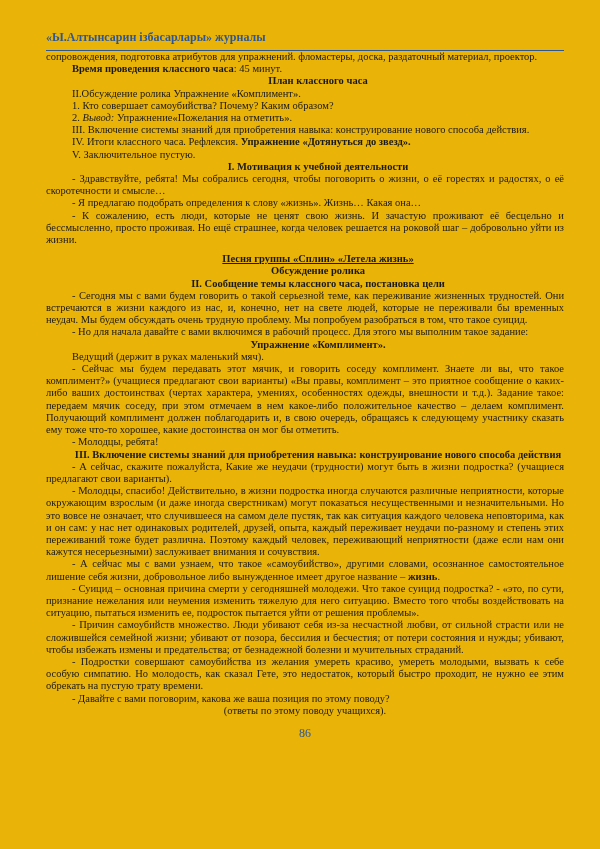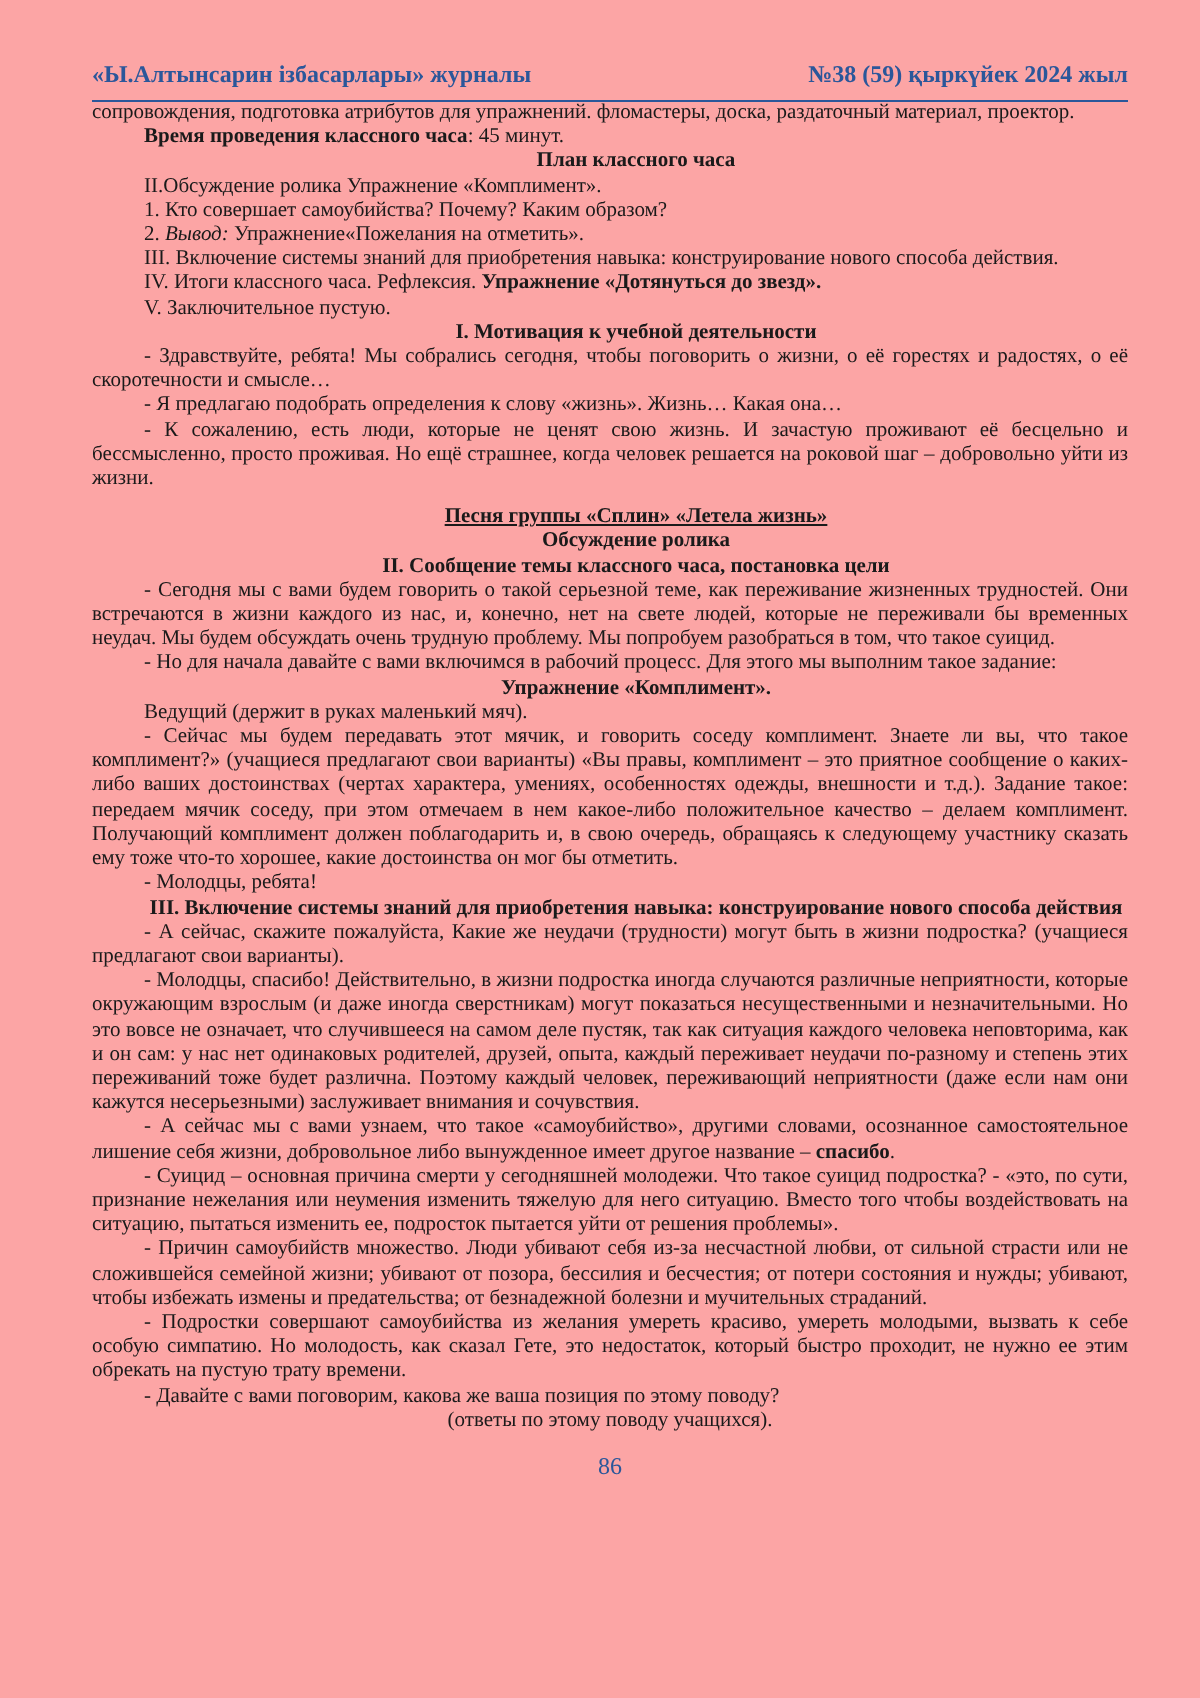--- a/index.html
+++ b/index.html
@@ -1,21 +1,21 @@
 <!DOCTYPE html>
 <html><head>
 <meta charset="utf-8">
 <style>
   html, body { margin: 0; padding: 0; background: #ffffff; }
   .doc {
     position: relative;
     width: 600px;
     height: 849px;
     box-sizing: border-box;
-    background: #fca5a5;
+    background: #eab308;
     font-family: "Liberation Serif", "DejaVu Serif", serif;
     color: #1a1a1a;
     padding: 30px 36px 0 46px;
     overflow: hidden;
   }
   .hdr {
     display: flex;
     justify-content: space-between;
     align-items: baseline;
     font-size: 12px;
@@ -49,21 +49,20 @@
   }
   em.lead { font-style: italic; margin-top: 24px; }
 </style>
 </head>
 <body>
 
 <div class="doc">
 
   <div class="hdr">
     <span>«Ы.Алтынсарин ізбасарлары» журналы</span>
-    <span>№38 (59) қыркүйек 2024 жыл</span>
   </div>
 
   <div class="body-text">
 
     <p class="noindent intro">сопровождения, подготовка атрибутов для упражнений. фломастеры, доска, раздаточный материал, проектор.</p>
     <p><span class="bold">Время проведения классного часа</span><span>: 45 минут.</span></p>
 
     <p class="heading plan-title">План классного часа</p>
     <p><span>II.Обсуждение ролика Упражнение «Комплимент».</span><em class="lead"></em><span class="bold"></span><span></span></p>
     <p><span>1. Кто совершает самоубийства? Почему? Каким образом?</span><em class="lead"></em><span class="bold"></span><span></span></p>
@@ -86,21 +85,21 @@
     <p>- Сегодня мы с вами будем говорить о такой серьезной теме, как переживание жизненных трудностей. Они встречаются в жизни каждого из нас, и, конечно, нет на свете людей, которые не переживали бы временных неудач. Мы будем обсуждать очень трудную проблему. Мы попробуем разобраться в том, что такое суицид.</p>
     <p>- Но для начала давайте с вами включимся в рабочий процесс. Для этого мы выполним такое задание:</p>
     <p class="heading">Упражнение «Комплимент».</p>
     <p>Ведущий (держит в руках маленький мяч).</p>
     <p>- Сейчас мы будем передавать этот мячик, и говорить соседу комплимент. Знаете ли вы, что такое комплимент?» (учащиеся предлагают свои варианты) «Вы правы, комплимент – это приятное сообщение о каких-либо ваших достоинствах (чертах характера, умениях, особенностях одежды, внешности и т.д.). Задание такое: передаем мячик соседу, при этом отмечаем в нем какое-либо положительное качество – делаем комплимент. Получающий комплимент должен поблагодарить и, в свою очередь, обращаясь к следующему участнику сказать ему тоже что-то хорошее, какие достоинства он мог бы отметить.</p>
     <p>- Молодцы, ребята!</p>
 
     <p class="heading s3-heading">III. Включение системы знаний для приобретения навыка: конструирование нового способа действия</p>
     <p>- А сейчас, скажите пожалуйста, Какие же неудачи (трудности) могут быть в жизни подростка? (учащиеся предлагают свои варианты).</p>
     <p>- Молодцы, спасибо! Действительно, в жизни подростка иногда случаются различные неприятности, которые окружающим взрослым (и даже иногда сверстникам) могут показаться несущественными и незначительными. Но это вовсе не означает, что случившееся на самом деле пустяк, так как ситуация каждого человека неповторима, как и он сам: у нас нет одинаковых родителей, друзей, опыта, каждый переживает неудачи по-разному и степень этих переживаний тоже будет различна. Поэтому каждый человек, переживающий неприятности (даже если нам они кажутся несерьезными) заслуживает внимания и сочувствия.</p>
-    <p><span>- А сейчас мы с вами узнаем, что такое «самоубийство», другими словами, осознанное самостоятельное лишение себя жизни, добровольное либо вынужденное имеет другое название – </span><span class="bold">спасибо</span><span>.</span></p>
+    <p><span>- А сейчас мы с вами узнаем, что такое «самоубийство», другими словами, осознанное самостоятельное лишение себя жизни, добровольное либо вынужденное имеет другое название – </span><span class="bold">жизнь</span><span>.</span></p>
     <p>- Суицид – основная причина смерти у сегодняшней молодежи. Что такое суицид подростка? - «это, по сути, признание нежелания или неумения изменить тяжелую для него ситуацию. Вместо того чтобы воздействовать на ситуацию, пытаться изменить ее, подросток пытается уйти от решения проблемы».</p>
     <p>- Причин самоубийств множество. Люди убивают себя из-за несчастной любви, от сильной страсти или не сложившейся семейной жизни; убивают от позора, бессилия и бесчестия; от потери состояния и нужды; убивают, чтобы избежать измены и предательства; от безнадежной болезни и мучительных страданий.</p>
     <p>- Подростки совершают самоубийства из желания умереть красиво, умереть молодыми, вызвать к себе особую симпатию. Но молодость, как сказал Гете, это недостаток, который быстро проходит, не нужно ее этим обрекать на пустую трату времени.</p>
     <p>- Давайте с вами поговорим, какова же ваша позиция по этому поводу?</p>
     <p class="center">(ответы по этому поводу учащихся).</p>
 
   </div>
 
   <div class="page-num">86</div>
 

